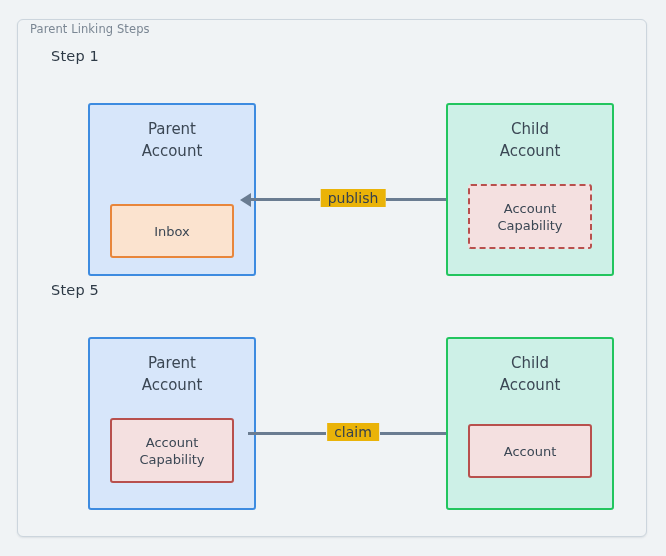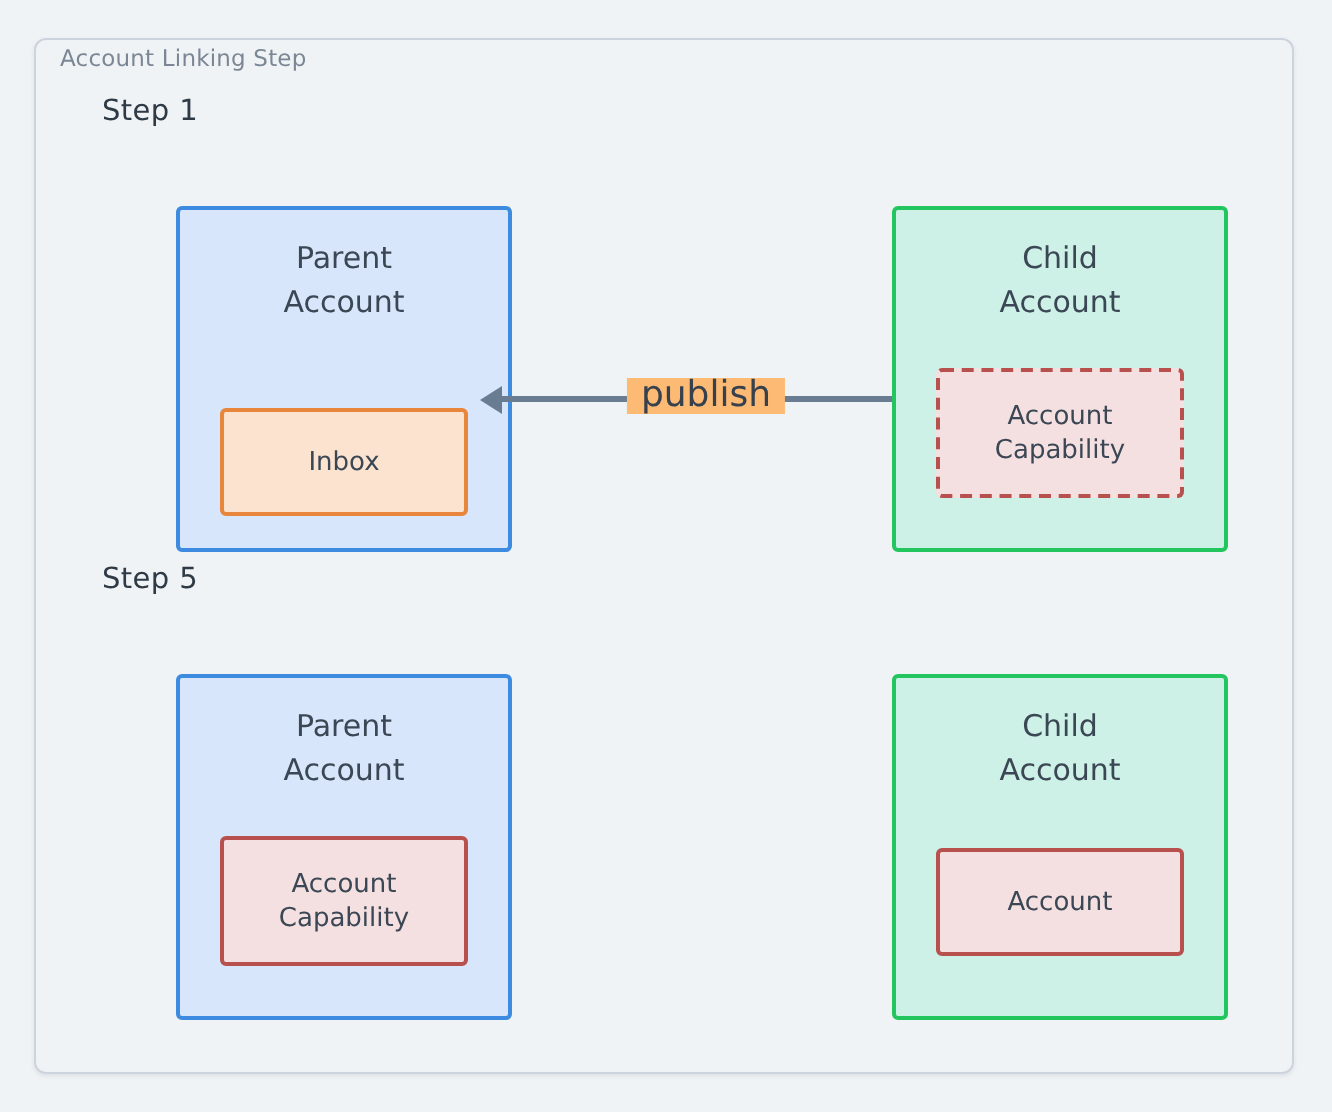--- a/index.html
+++ b/index.html
@@ -151,44 +151,44 @@
     position: absolute;
     top: 13px;
     height: 3px;
     background: #6a7c91;
   }
   .conn-label {
     position: absolute;
     top: 4px;
     left: 50%;
     transform: translateX(-50%);
-    font-size: 18px;
+    font-size: 14px;
     color: #36414d;
-    background: #fdba74;
+    background: #eab308;
     padding: 0 7px;
     line-height: 18px;
     white-space: nowrap;
   }
   .arrow-head {
     position: absolute;
     top: 7.5px;
     width: 0;
     height: 0;
     border-top: 7px solid transparent;
     border-bottom: 7px solid transparent;
   }
   .arrow-left  { left: -8px;  border-right: 11px solid #6a7c91; }
   .arrow-right { right: -8px; border-left: 11px solid #6a7c91; }
 </style>
 </head>
 <body>
 
 <div class="frame">
 
-  <div class="frame-legend">Account Linking Step</div>
+  <div class="frame-legend">Parent Linking Steps</div>
 
   <div class="step step-1">
 
     <div class="step-title">Step 1</div>
 
     <div class="account account-parent">
       <div class="account-title">Parent
 Account</div>
       <div class="inner-box inner-inbox">Inbox</div>
     </div>
@@ -213,20 +213,26 @@
 
     <div class="step-title">Step 5</div>
 
     <div class="account account-parent">
       <div class="account-title">Parent
 Account</div>
       <div class="inner-box inner-cap-solid">Account
 Capability</div>
     </div>
 
+    <div class="connector">
+      <div class="conn-line" style="left:0;width:78px;"></div>
+      <div class="conn-line" style="right:0;width:78px;"></div>
+      <div class="arrow-head arrow-right"></div>
+      <div class="conn-label">claim</div>
+    </div>
 
     <div class="account account-child">
       <div class="account-title">Child
 Account</div>
       <div class="inner-box inner-account">Account</div>
     </div>
 
   </div>
 
 </div>

